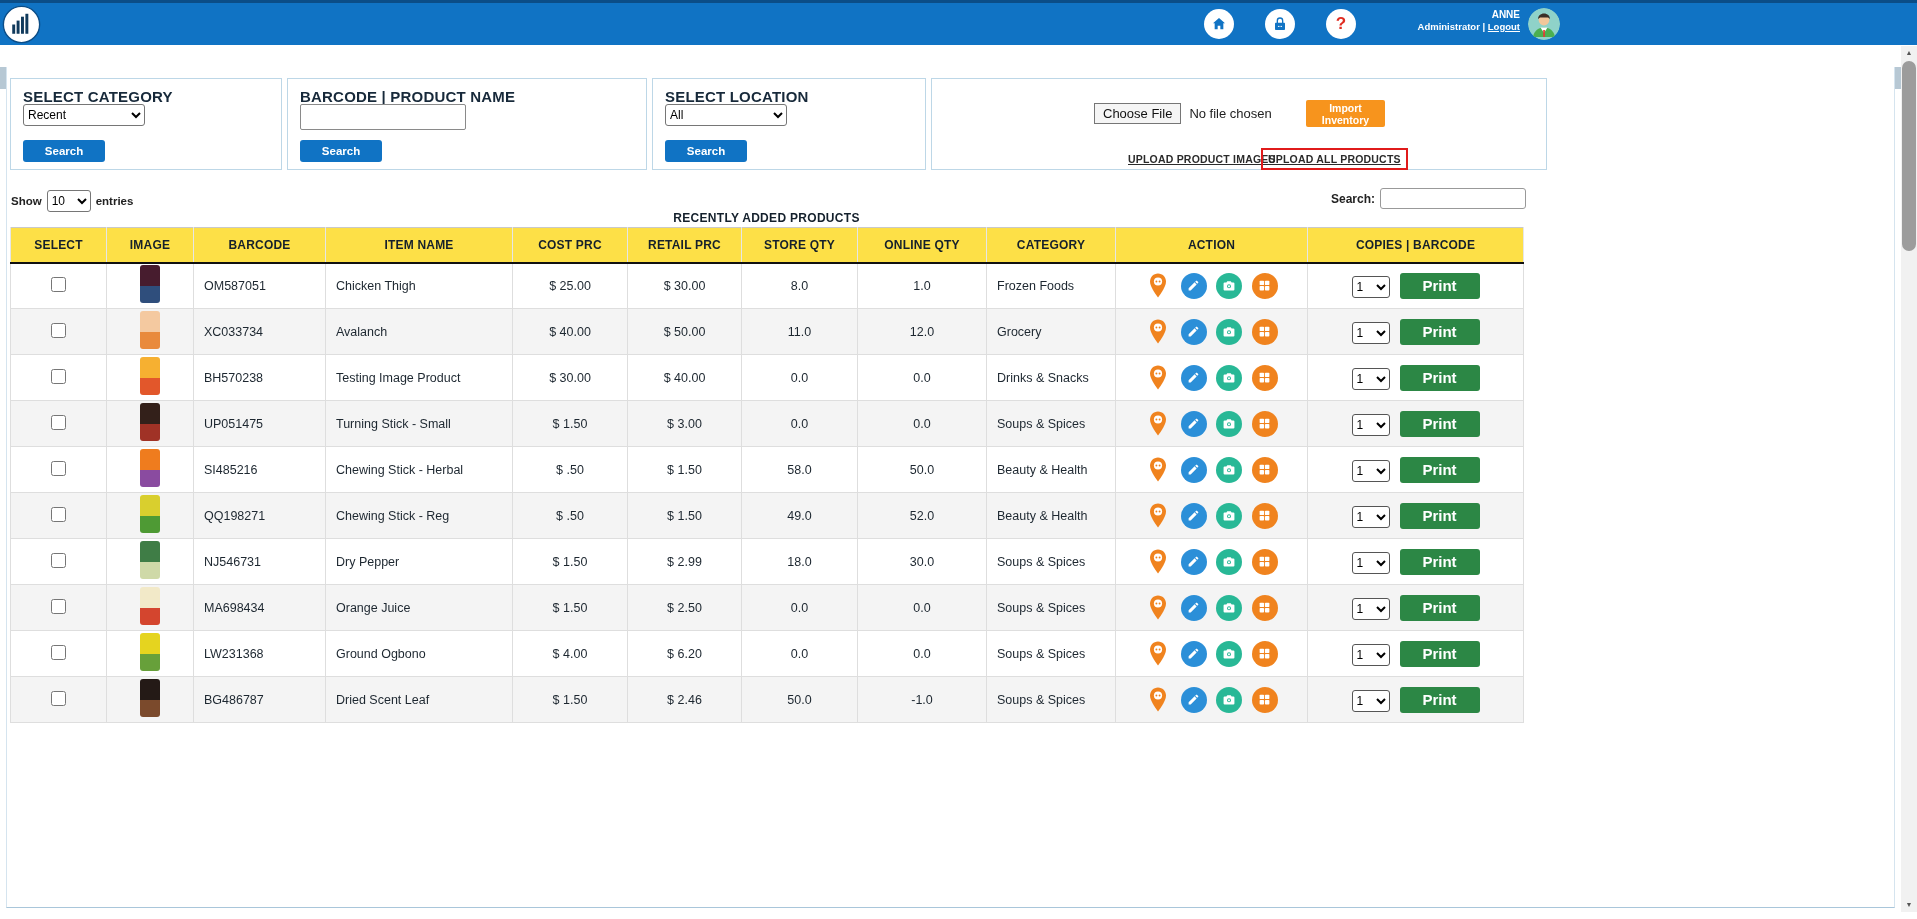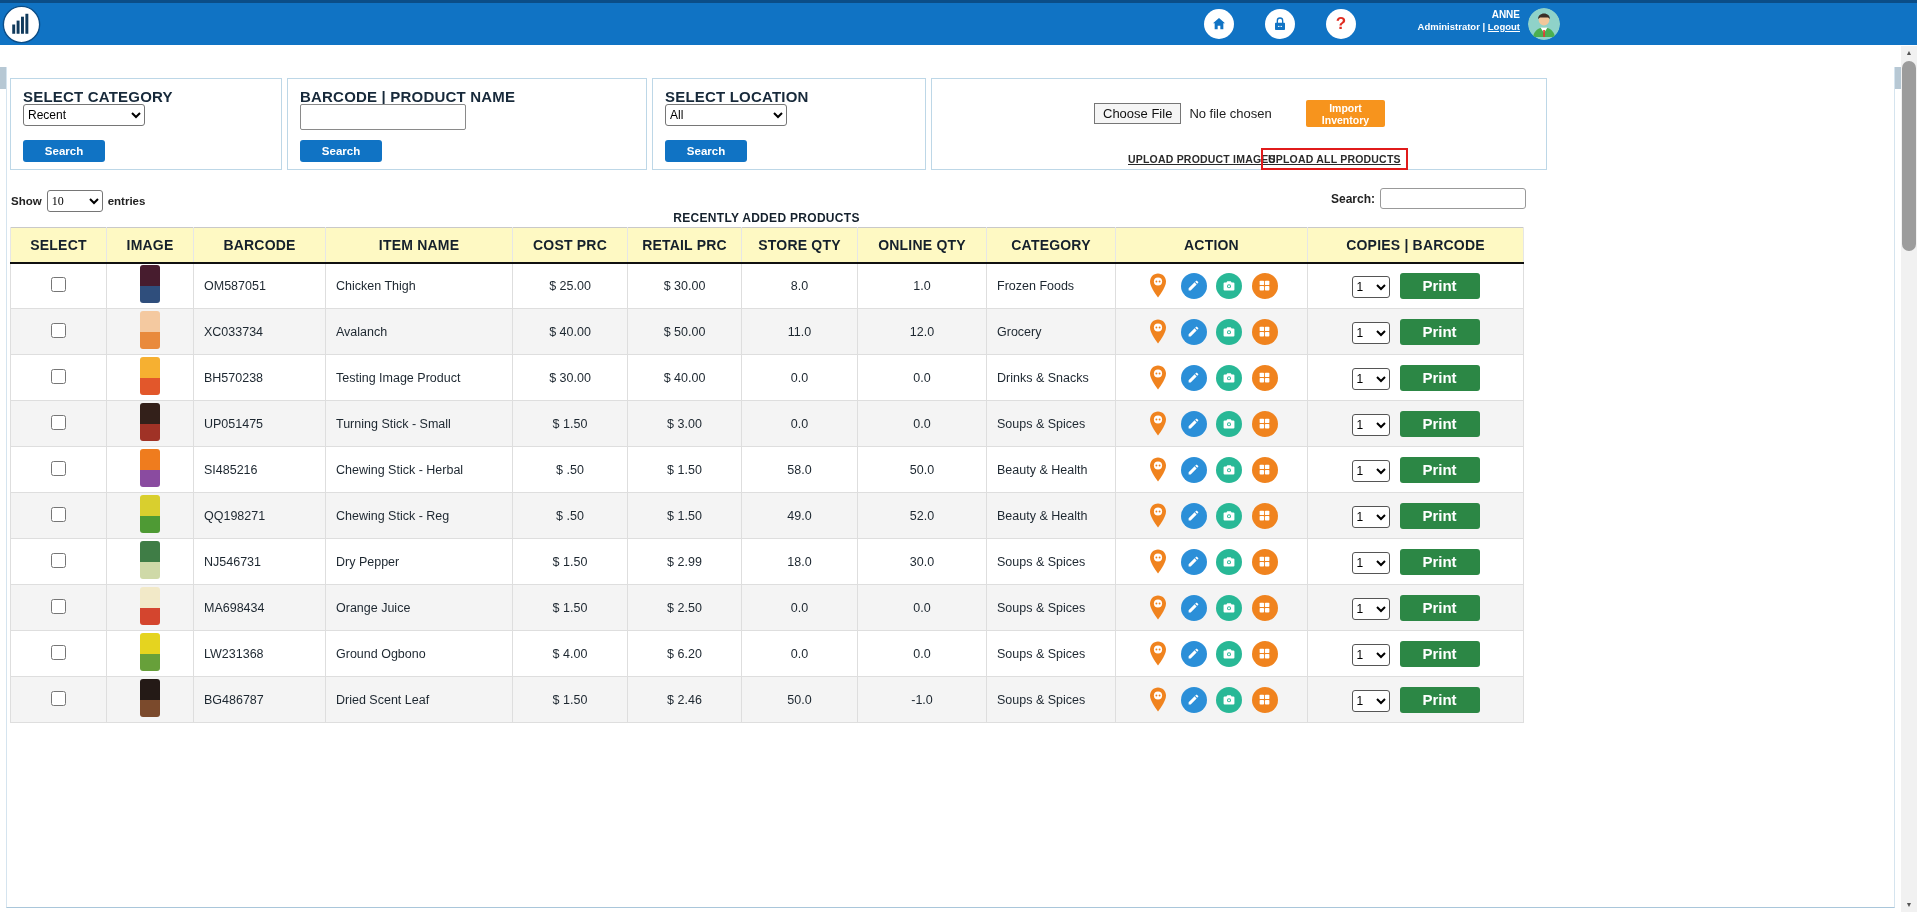--- a/index.html
+++ b/index.html
@@ -43,28 +43,28 @@
   .no-file { margin-left:8px; font-size:13px; color:#222; white-space:nowrap; }
   .btn-import { position:absolute; left:374px; top:21px; width:79px; height:27px; background:#f7941d; color:#fff;
                 font-weight:bold; font-size:10.5px; border:none; border-radius:2px; cursor:pointer; }
   .links-row a { position:absolute; font-size:10.5px; font-weight:bold; color:#2b2b2b; text-decoration:underline; letter-spacing:.2px; cursor:pointer; white-space:nowrap; }
   .link-upload { left:196px; top:74px; }
   .link-export { left:329px; top:69px; border:2px solid #e01b1b; padding:3px 5px; }
 
   
   .controls-row { position:absolute; left:4px; top:123px; display:flex; align-items:center; gap:5px;
                   font-size:11.5px; font-weight:bold; color:#222; }
-  .controls-row select { width:56px; height:22px; font-size:12px; border:1px solid #767676; border-radius:3px; background:#fff;font-family:Liberation Serif, serif; }
+  .controls-row select { width:44px; height:22px; font-size:12px; border:1px solid #767676; border-radius:3px; background:#fff; }
   .table-search { position:absolute; top:121px; right:368px; display:flex; align-items:center; gap:5px; font-size:12px; font-weight:bold; color:#222; }
   .table-search input { width:146px; height:21px; border:1px solid #999; border-radius:3px; padding:0 5px; font-size:12px; }
 
   
   .table-title { position:absolute; left:3px; top:144px; width:1513px; text-align:center; font-size:12px; font-weight:bold; color:#14202c; letter-spacing:.3px; }
   table.products { position:absolute; left:3px; top:160px; width:1513px; border-collapse:collapse; table-layout:fixed; background:#fff; border:1px solid #c9c9c9; }
-  thead th { height:35px; background:#fef9c3; font-size:14px; font-weight:bold; color:#15202b;
+  thead th { height:35px; background:#fde047; font-size:12px; font-weight:bold; color:#15202b;
              border-bottom:2px solid #101010; border-left:1px solid #e6e6e6; border-right:1px solid #e6e6e6; letter-spacing:.2px; }
   tbody td { height:46px; border:1px solid #dedede; font-size:12.5px; color:#1d2730; text-align:center; vertical-align:middle; }
   tbody tr.even td { background:#f4f4f4; }
   td.left { text-align:left; padding-left:10px; }
   .prod-img { display:inline-block; width:20px; height:38px; border-radius:3px; }
   input[type=checkbox] { width:15px; height:15px; cursor:pointer; }
   .act { display:inline-flex; width:26px; height:26px; border-radius:50%; align-items:center; justify-content:center; margin:0 3px; vertical-align:middle; cursor:pointer; }
   .act.blue { background:#2b8fd8; } .act.teal { background:#28b896; } .act.orange { background:#f0831e; } .act.pin { background:transparent; }
   .c-copies select { width:38px; height:22px; border:1px solid #555; border-radius:3px; font-size:12px; margin-right:10px; background:#fff; cursor:pointer; }
   .btn-print { width:80px; height:26px; background:#2c8745; color:#fff; border:none; border-radius:3px; font-size:15px; font-weight:bold; cursor:pointer; }

